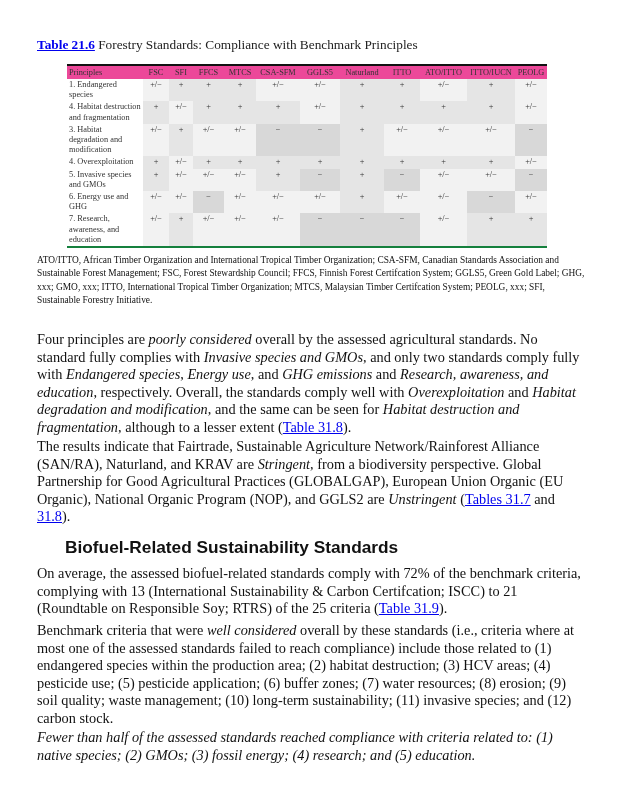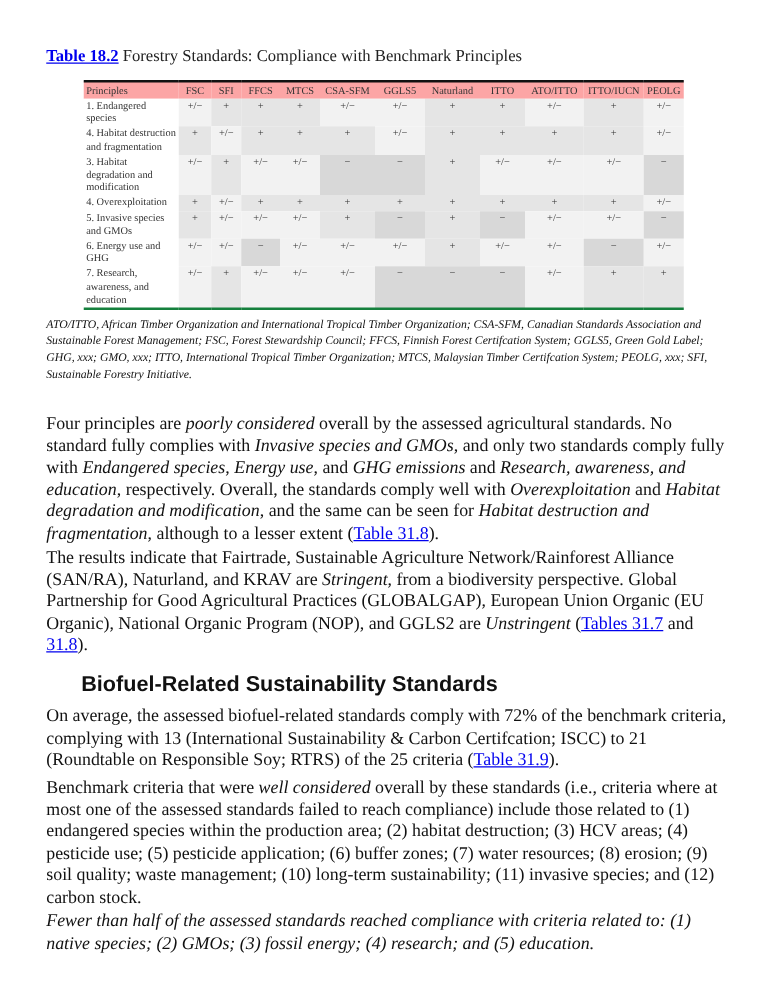--- a/index.html
+++ b/index.html
@@ -2,45 +2,45 @@
 <html><head>
   <meta charset="utf-8">
   <style>
     html, body { margin: 0; padding: 0; background: #ffffff; }
     body { width: 617px; height: 800px; position: relative; overflow: hidden; font-family: "Liberation Serif", serif; color: #111; }
     a { color: #0000ee; text-decoration: underline; }
     .caption { position: absolute; left: 37px; top: 37px; font-size: 13.3px; color: #222; white-space: nowrap; }
     .caption a { font-weight: bold; }
     .tbl-wrap { position: absolute; left: 67px; top: 64px; width: 480px; }
     table.std { border-collapse: collapse; width: 480px; font-family: "Liberation Serif", serif; font-size: 8.3px; color: #333; table-layout: fixed; }
-    table.std thead th { font-weight: normal; text-align: center; padding: 2px 0 2px 0; border-top: 2px solid #111; background: #fca5a5; white-space: nowrap; }
+    table.std thead th { font-weight: normal; text-align: center; padding: 2px 0 2px 0; border-top: 2px solid #111; background: #ec4899; white-space: nowrap; }
     table.std thead th.first { text-align: left; padding-left: 2px; }
     table.std tbody tr:last-child td { border-bottom: 2px solid #15803d; }
     table.std td { text-align: center; vertical-align: top; padding: 1px 0 1px 0; line-height: 10.2px; }
     table.std td.principle { text-align: left; padding-left: 2px; padding-right: 2px; background: #fff; }
     .c-plus { background: #e5e5e5; }
     .c-partial { background: #f2f2f2; }
     .c-minus { background: #d8d8d8; }
     .notes { position: absolute; left: 37px; top: 254px; width: 548px; font-size: 9.4px; line-height: 13.3px; color: #111; }
-    .notes p { margin: 0; font-style: italic; }
+    .notes p { margin: 0; }
     .notes p.legend { margin-top: 4px; }
     .body-text { position: absolute; left: 37px; width: 548px; font-size: 14.3px; line-height: 17.6px; color: #111; }
     .body-text p { margin: 0; }
     .p1 { top: 331px; }
     .p2 { top: 438px; }
     .heading { position: absolute; left: 37px; top: 537px; font-family: "Liberation Sans", sans-serif; font-weight: bold; font-size: 17.3px; color: #111; white-space: nowrap; margin-left: 28px; }
     .p3 { top: 565px; }
     .p4 { top: 622px; }
     .p5 { top: 729px; font-style: italic; }
   </style>
 </head>
 <body>
 
 <div class="caption">
-  <a href="#">Table 18.2</a><span> Forestry Standards: Compliance with Benchmark Principles</span>
+  <a href="#">Table 21.6</a><span> Forestry Standards: Compliance with Benchmark Principles</span>
 </div>
 
 <div class="tbl-wrap">
   <table class="std">
     <colgroup>
       <col style="width:76px">
         <col style="width:26px">
         <col style="width:24px">
         <col style="width:31px">
         <col style="width:32px">

